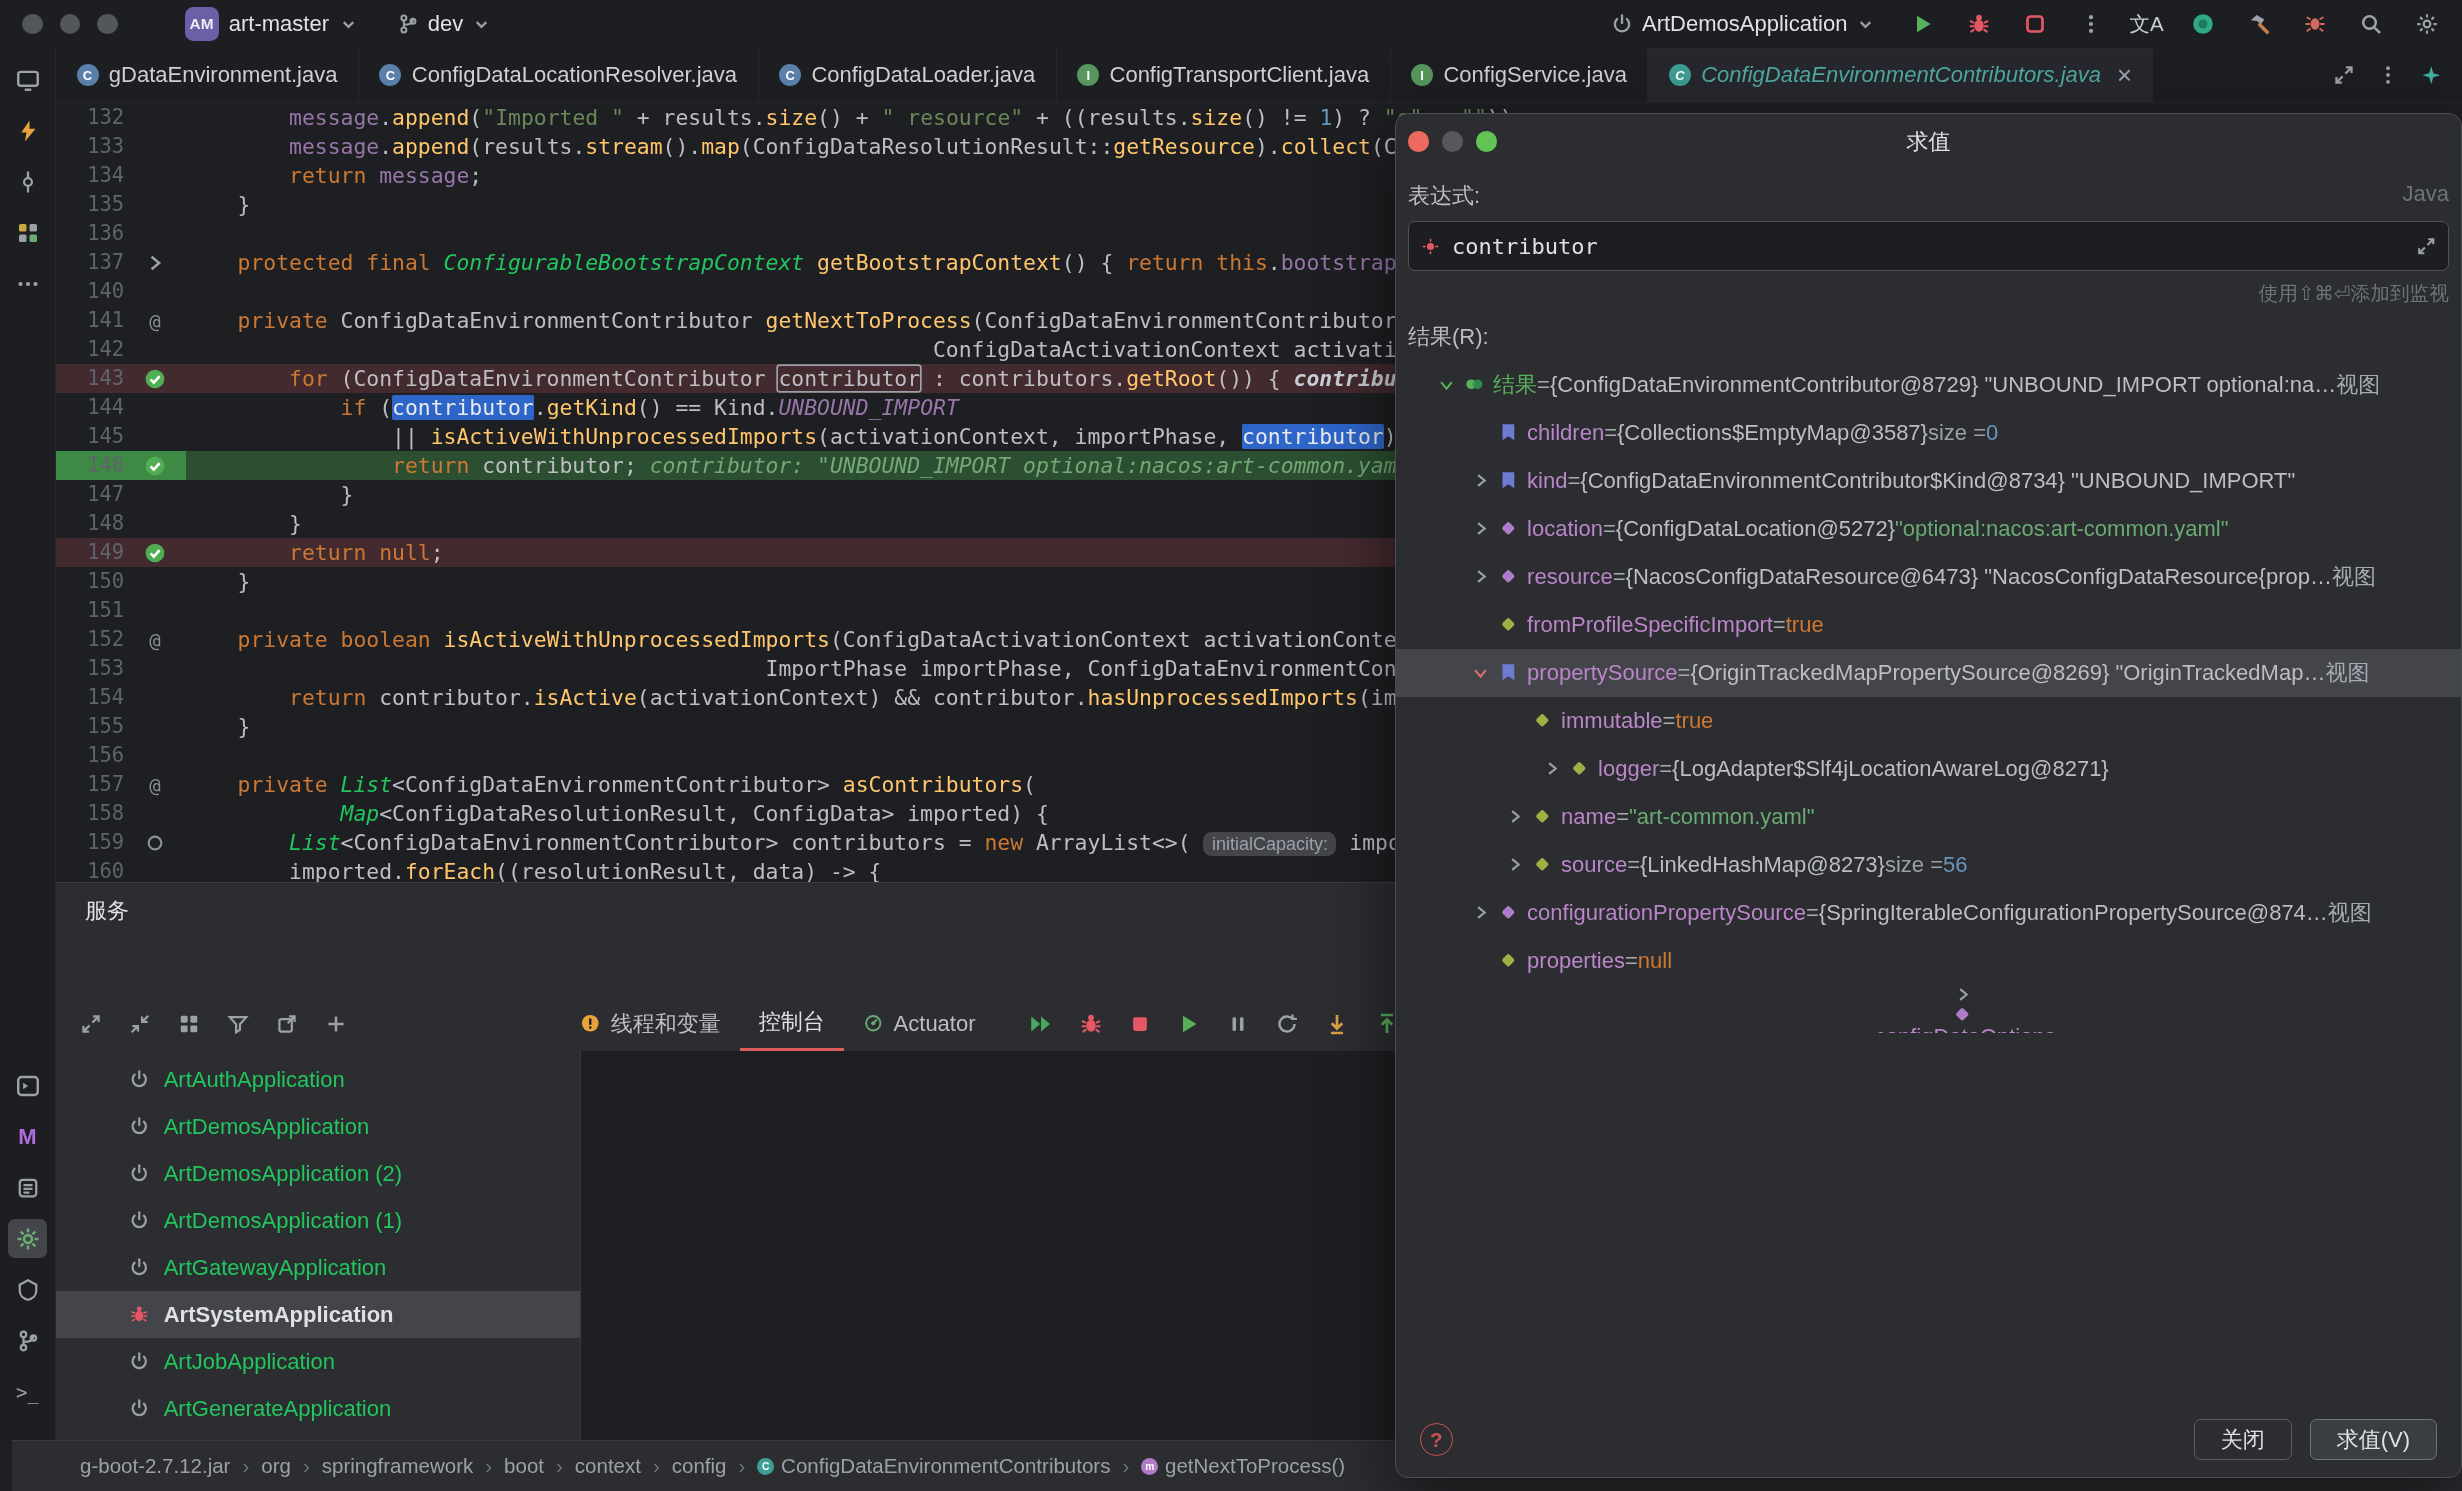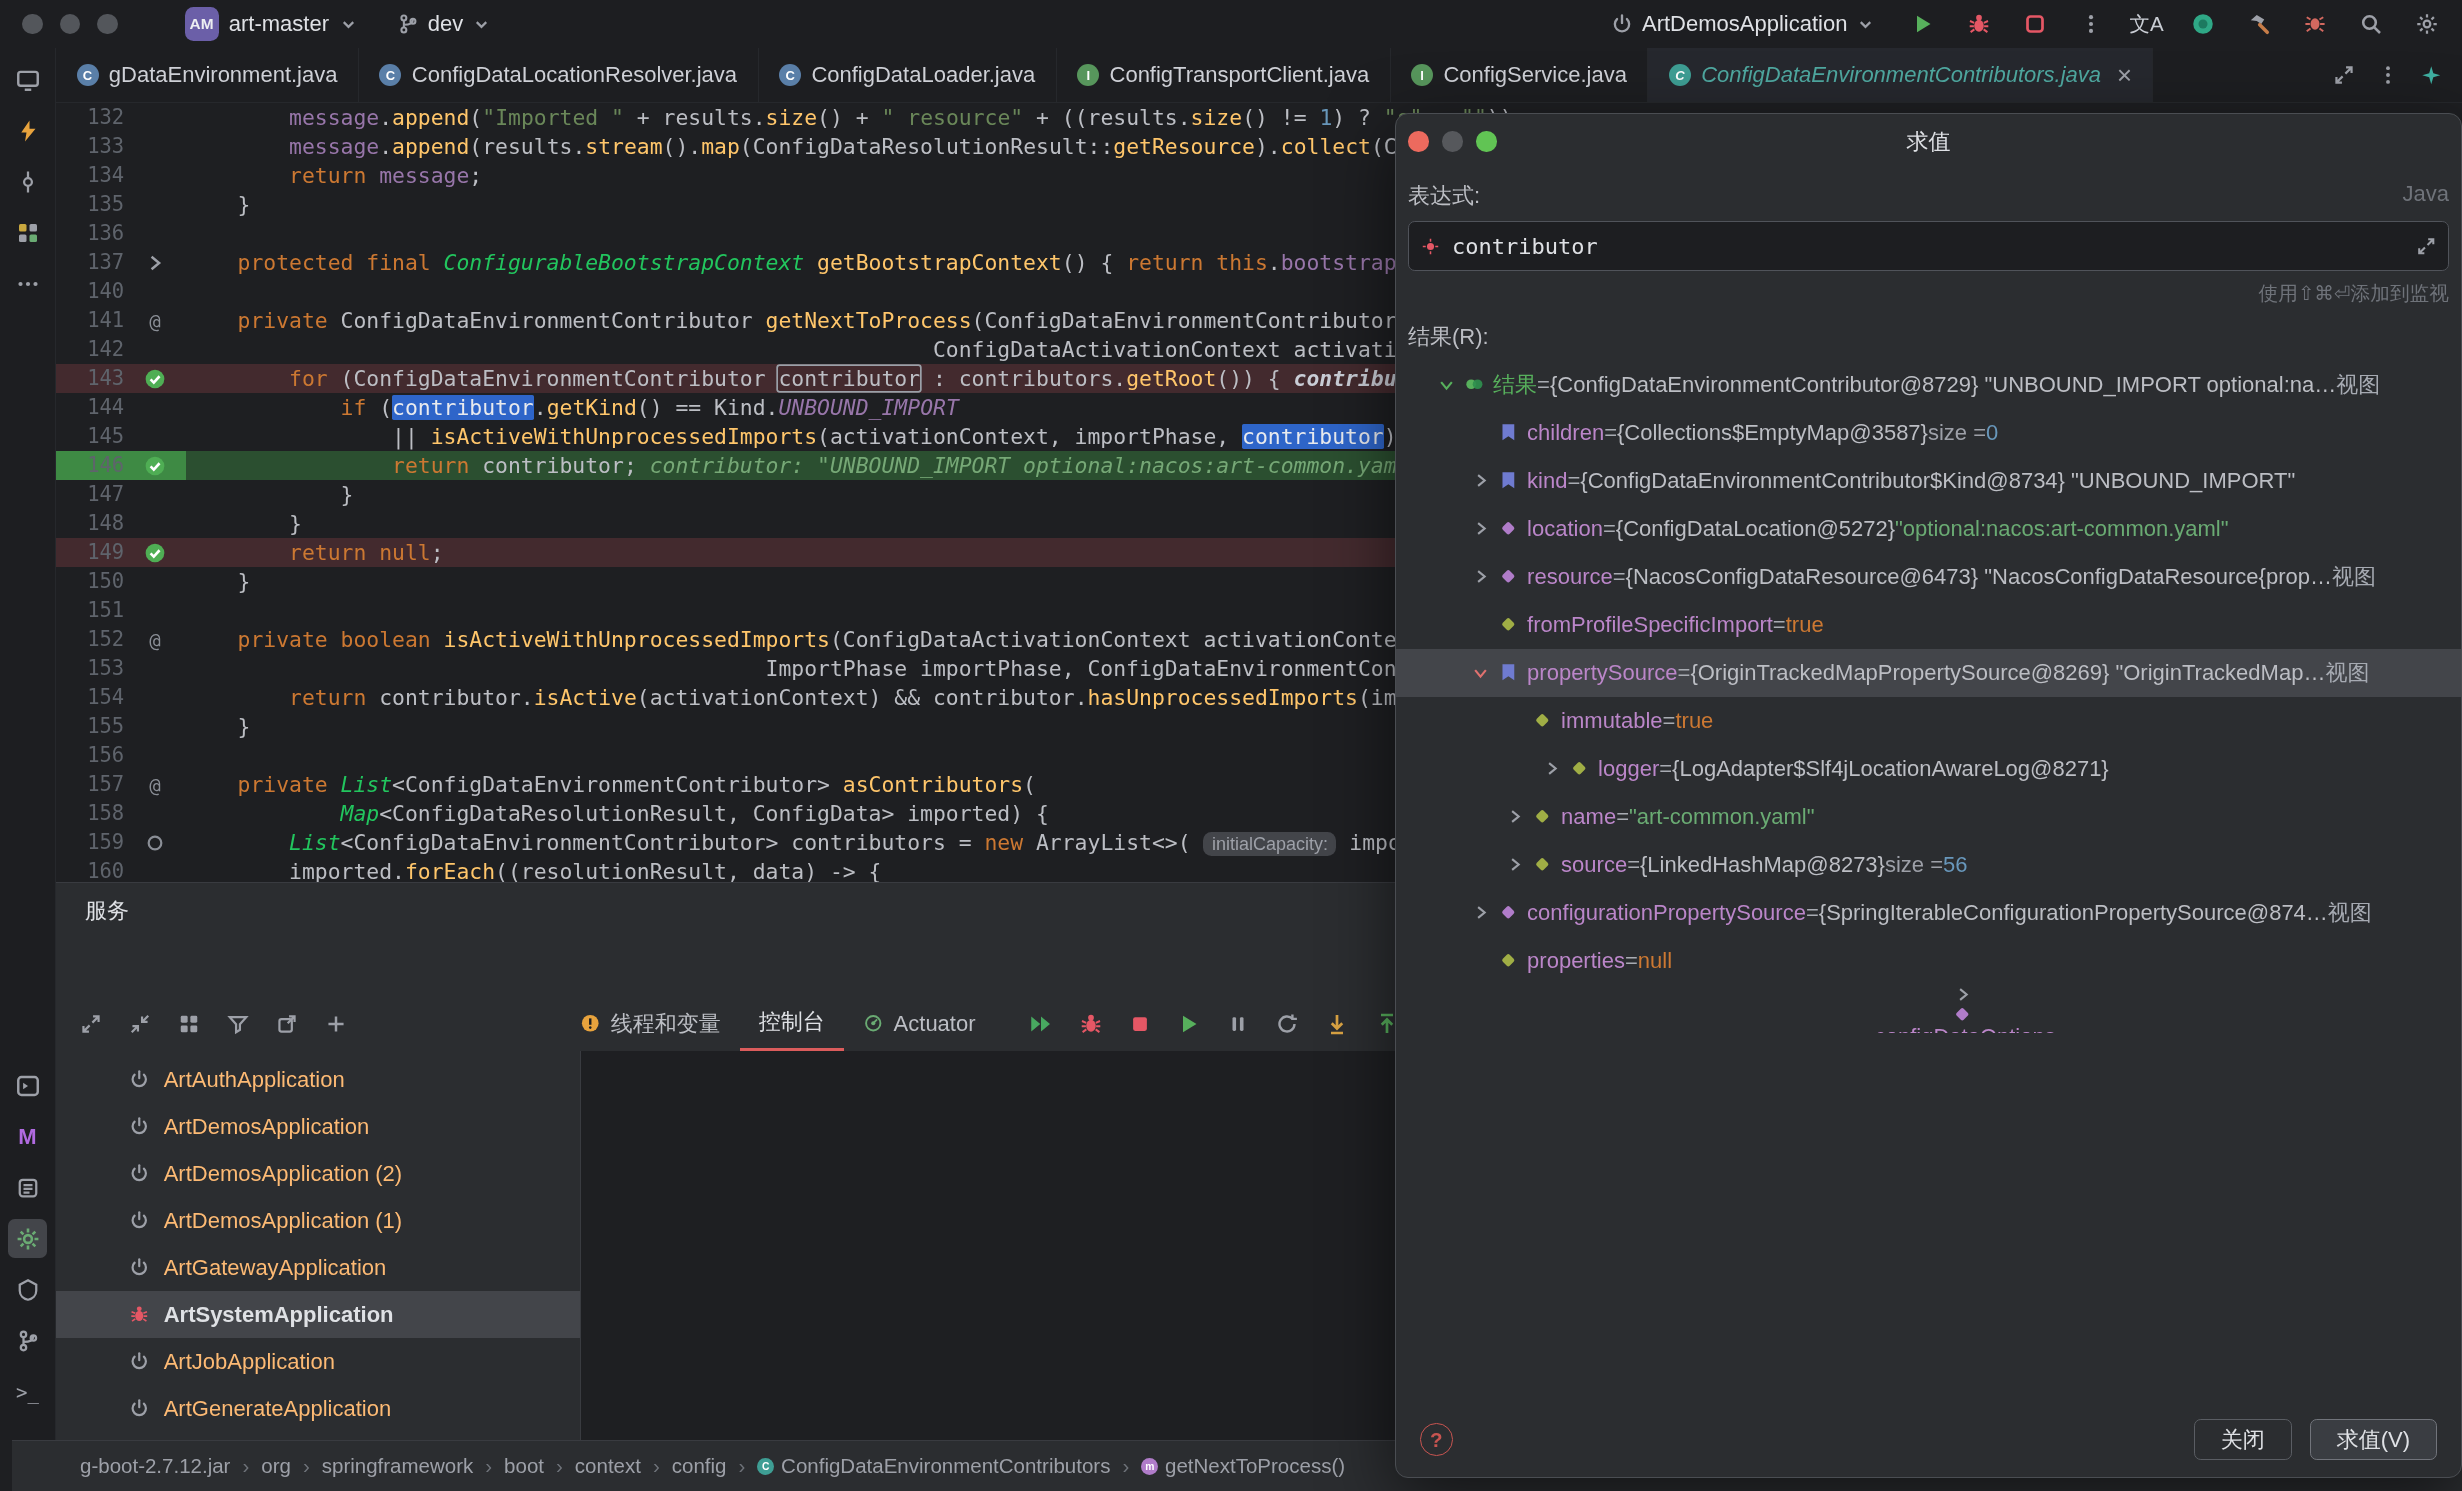--- a/index.html
+++ b/index.html
@@ -66,21 +66,21 @@
 .sv-header{height:55px;display:flex;align-items:center;padding-left:29px;color:#dfe1e5;font-size:22px}
 .sv-toolbar{position:absolute;top:113px;left:0;right:0;height:55px;display:flex;align-items:center;padding-left:24px}
 .svt-icons{display:flex;gap:27px;align-items:center;color:#9da0a8}
 .svt-tabs{display:flex;margin-left:214px;height:55px;align-items:stretch}
 .svt-tab{display:flex;align-items:center;gap:10.3px;padding:0 19px;font-size:22px;color:#bcbec4}
 .svt-tab.active{color:#dfe1e5;border-bottom:3.4px solid #db5c5c}
 .svt-debug{display:flex;gap:26px;margin-left:34px;align-items:center;color:#9da0a8}
 .sv-body{position:absolute;top:168px;left:0;right:0;bottom:0;display:flex}
 .sv-tree{width:525px;border-right:0.9px solid #393b40;padding-top:5.1px;overflow:hidden}
 .sv-console{flex:1;background:#1e1f22}
-.app-row{height:47px;display:flex;align-items:center;gap:13.7px;padding-left:72px;color:#fdba74;font-size:22px;white-space:nowrap}
+.app-row{height:47px;display:flex;align-items:center;gap:13.7px;padding-left:72px;color:#22c55e;font-size:22px;white-space:nowrap}
 .app-row.selected{background:#43454a;color:#dfe1e5;font-weight:bold}
 .app-ic{width:22px;height:22px;flex:none;display:flex;align-items:center;justify-content:center;color:#9da0a8}
 
 #statusbar{position:absolute;left:12px;bottom:0;width:2462px;height:51px;background:#2b2d30;border-top:0.9px solid #393b40;display:flex;align-items:center;padding-left:68px;color:#9da0a8;font-size:20.5px;z-index:3}
 #crumbs{display:flex;align-items:center;white-space:nowrap;overflow:hidden}
 .crumb{display:flex;align-items:center;gap:6.8px}
 .crumb-sep{color:#6f737a;margin:0 12px}
 .cr-dot{width:17px;height:17px;border-radius:50%;display:inline-flex;align-items:center;justify-content:center;font-size:10.3px;font-weight:bold;color:#fff}
 .cr-class{background:#3e9e94}
 .cr-method{background:#b07cc9}

